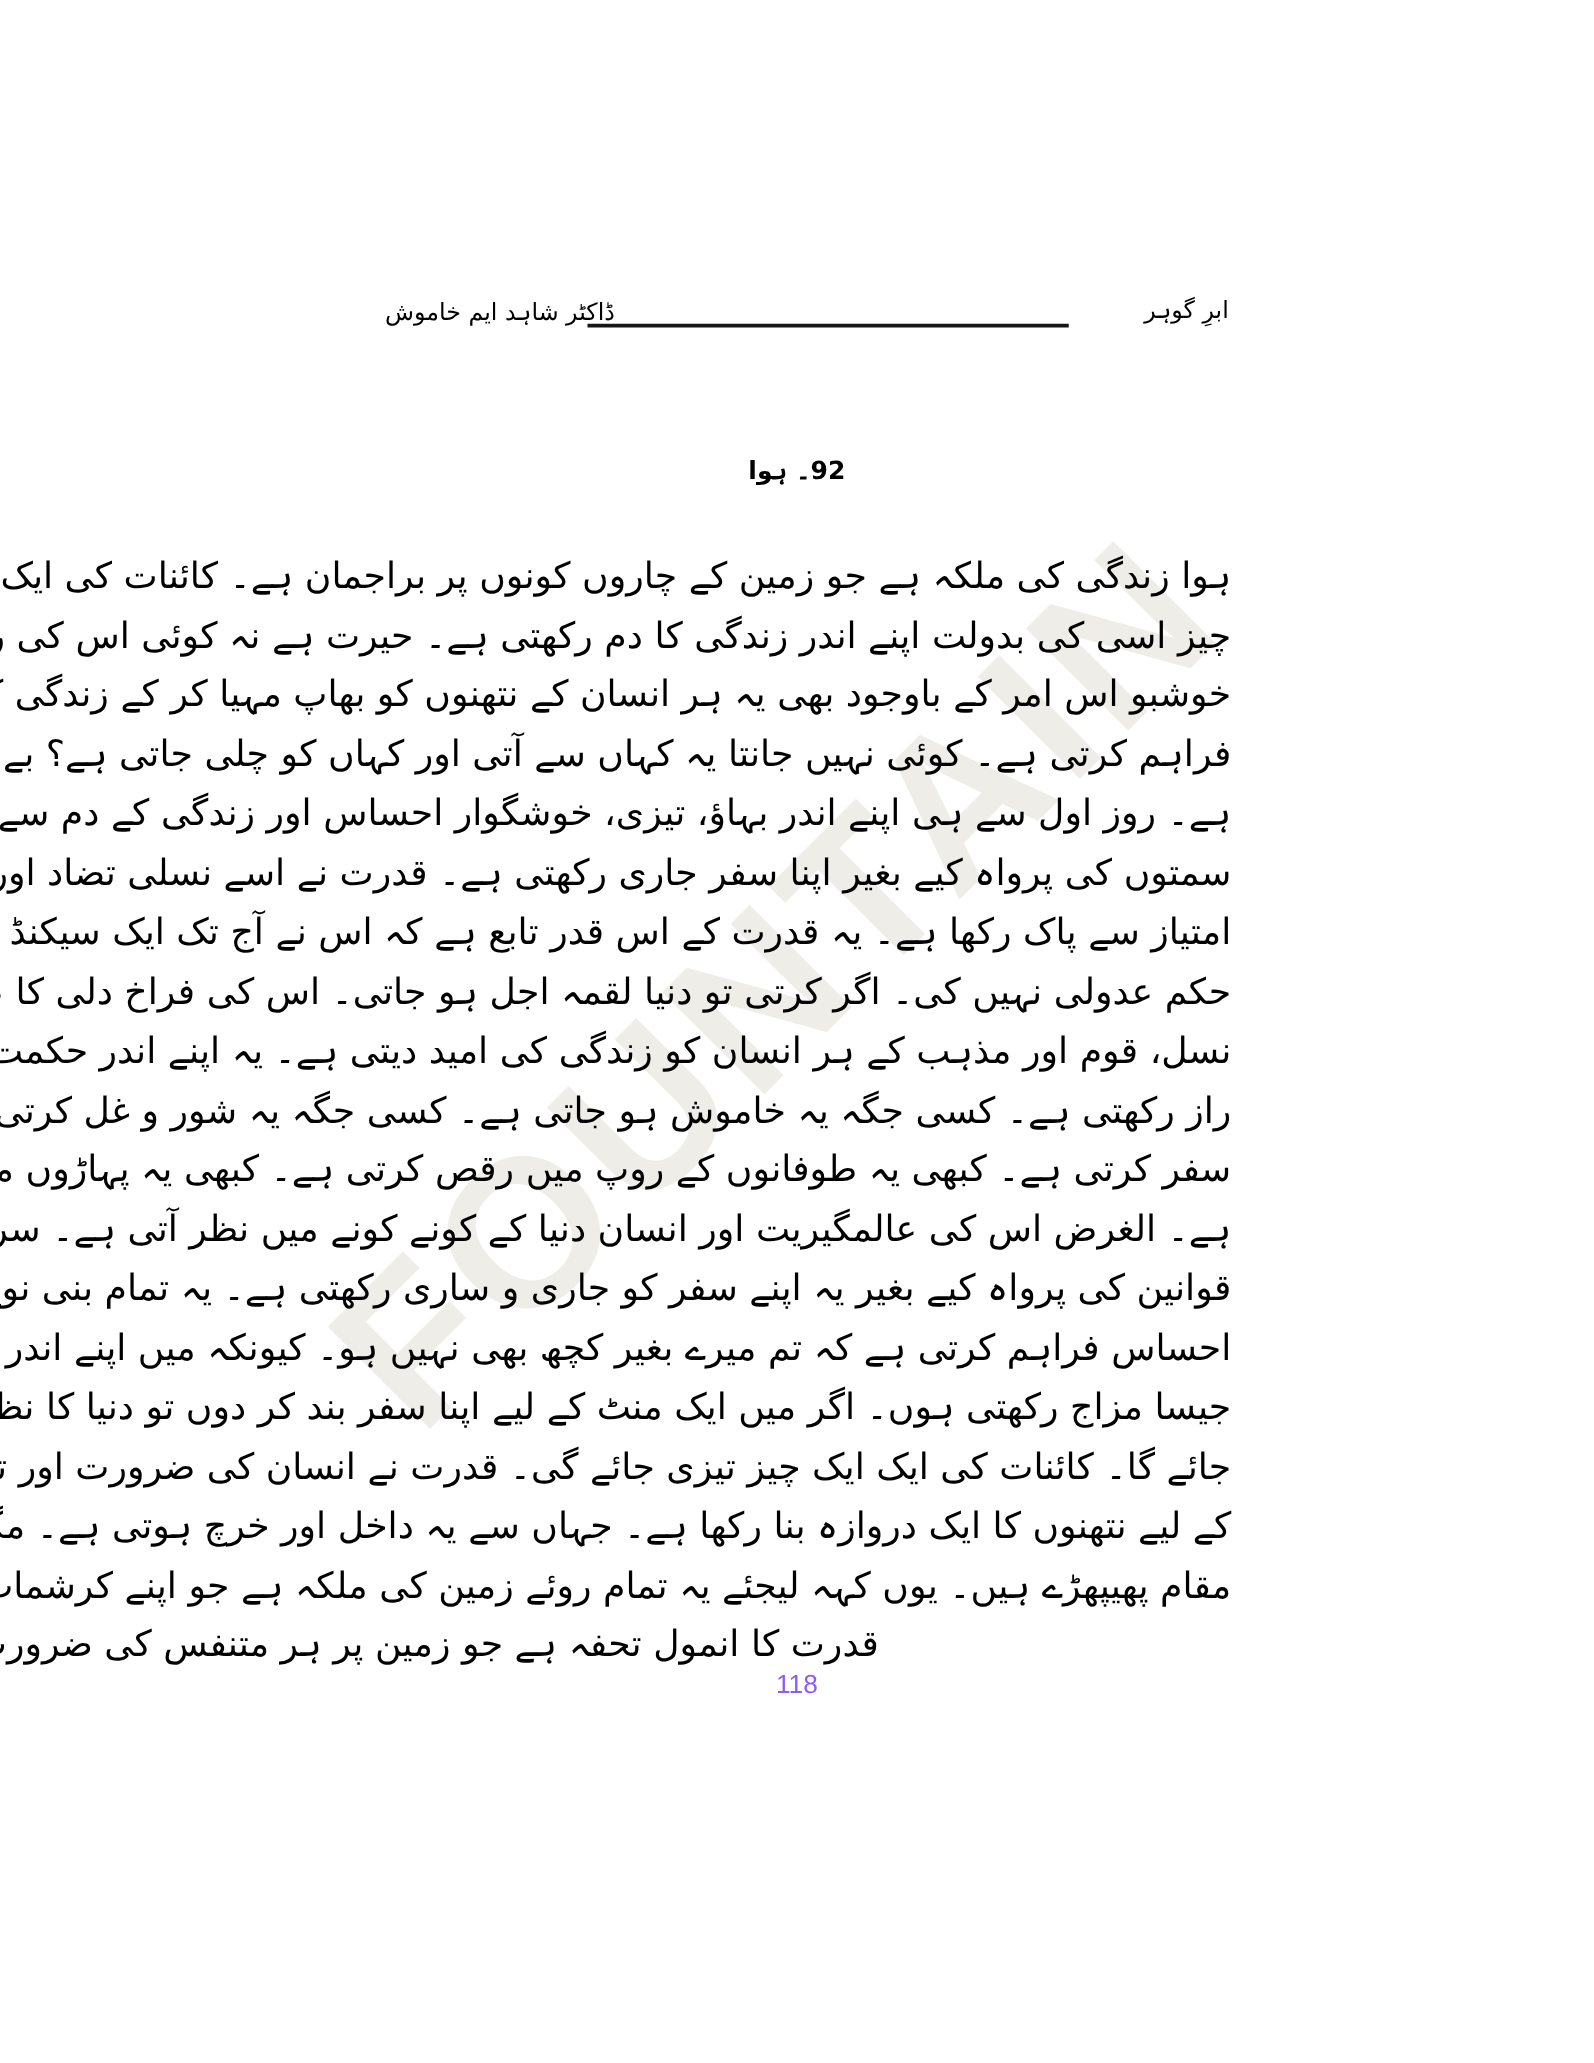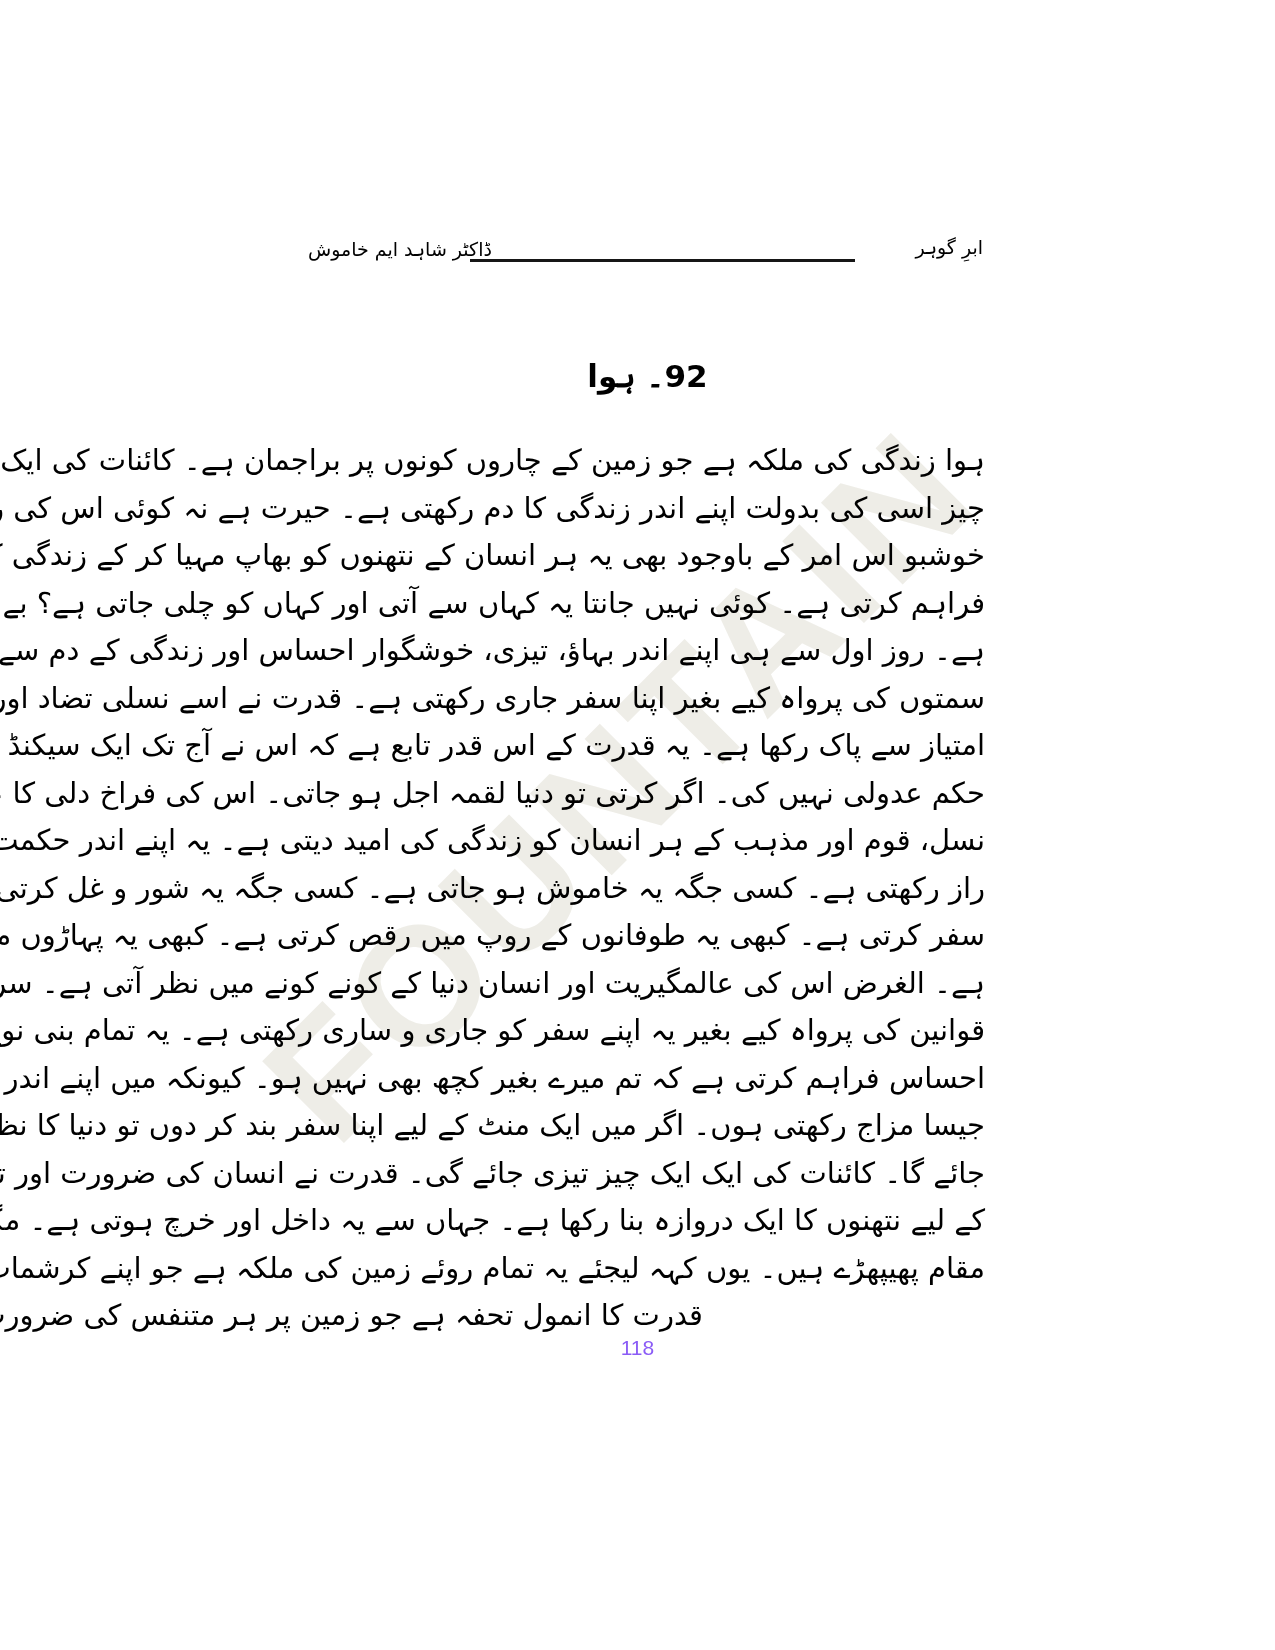--- a/index.html
+++ b/index.html
@@ -37,23 +37,23 @@
   .header-rule{
     position:absolute;left:470px;top:259px;
     width:385px;height:3px;background:#161616;
   }
   .header-book-title{
     position:absolute;right:292px;top:236px;
     font-size:19px;direction:rtl;
   }
   
   .chapter-title{
-    position:absolute;left:300px;top:348px;width:695px;
+    position:absolute;left:290px;top:348px;width:695px;
     text-align:center;direction:rtl;
-    font-weight:bold;font-size:31px;line-height:56px;
+    font-weight:bold;font-size:20px;line-height:56px;
   }
   
   .body-text{
     position:absolute;left:290px;top:437px;width:695px;
     direction:rtl;
   }
   .body-line{
     height:47.5px;line-height:47.5px;
     font-size:29px;
     text-align:justify;

